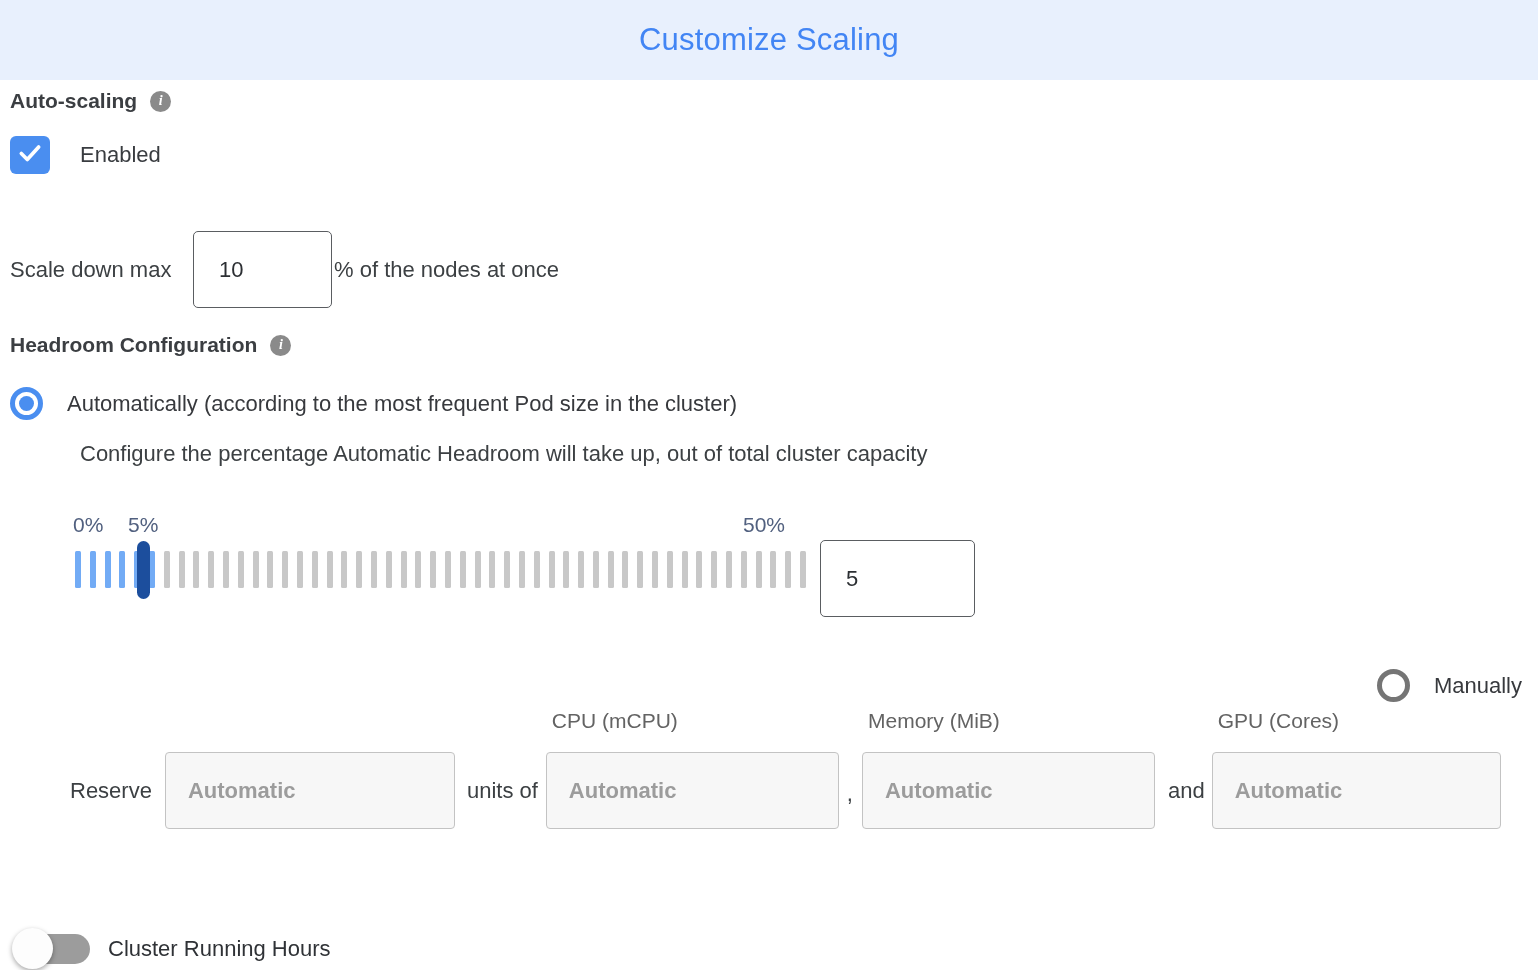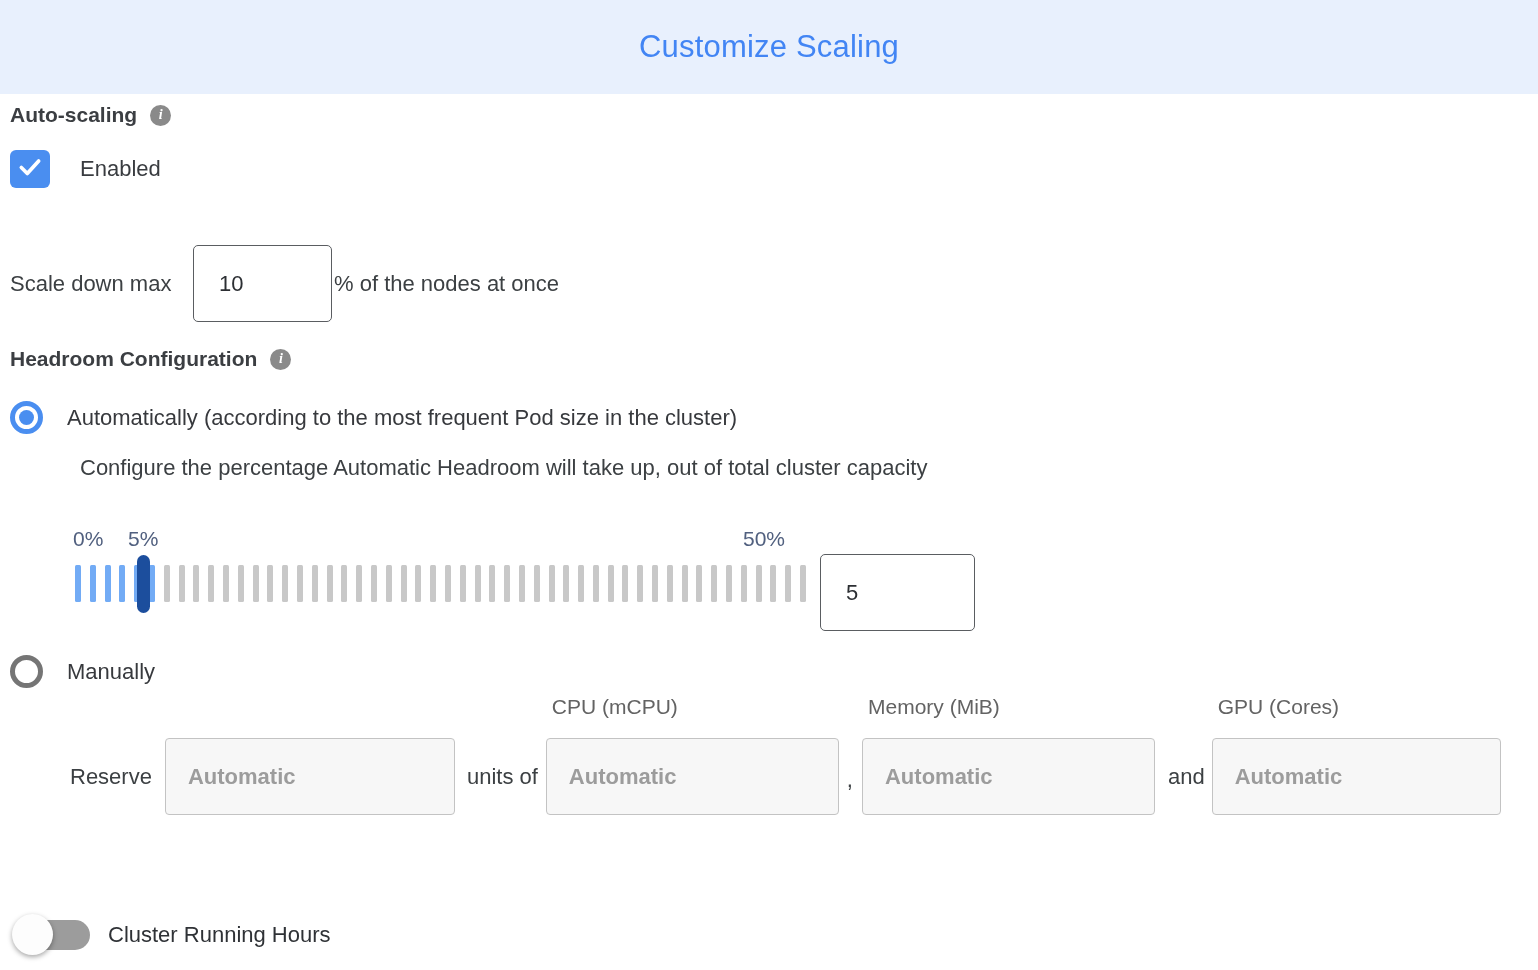--- a/index.html
+++ b/index.html
@@ -1,20 +1,20 @@
 <!DOCTYPE html>
 <html><head>
 <meta charset="utf-8">
 <style>
   * { margin:0; padding:0; box-sizing:border-box; }
   html,body { width:1538px; height:970px; background:#ffffff; overflow:hidden;
     font-family:"Liberation Sans","DejaVu Sans",sans-serif; color:#3c4043; }
 
   
-  .header { height:94px; background:#e8f0fd; display:flex; align-items:center; justify-content:center; }
+  .header { height:80px; background:#e8f0fd; display:flex; align-items:center; justify-content:center; }
   .header-title { font-size:31px; color:#4285f4; font-weight:400; letter-spacing:.2px; }
 
   
   .content { padding:0 16px 0 10px; }
 
   .section-title { display:flex; align-items:center; gap:13px; font-size:21px; font-weight:700; color:#3b3e42; }
   .auto-scaling-title { padding-top:9px; }
 
   .info-icon { width:21px; height:21px; border-radius:50%; background:#8a8a8a; color:#ffffff;
     display:inline-flex; align-items:center; justify-content:center;
@@ -33,21 +33,21 @@
   input.active-input { height:77px; border:1.5px solid #5a5d61; border-radius:5px; background:#ffffff;
     font-size:22px; color:#2c2f33; padding-left:25px; outline:none;
     font-family:"Liberation Sans","DejaVu Sans",sans-serif; }
   .scale-input { width:139px; }
   .scale-suffix { font-size:22px; margin-left:2px; }
 
   
   .headroom-title { margin-top:25px; }
   .radio-row { display:flex; align-items:center; }
   .radio-row.automatic { margin-top:30px; }
-  .radio-row.manual { margin-top:24px; }
+  .radio-row.manual { margin-top:52px;justify-content:flex-end; }
   .radio { width:33px; height:33px; border-radius:50%; flex:none; cursor:pointer;
     display:flex; align-items:center; justify-content:center; background:#ffffff; }
   .radio.selected { border:5px solid #4a8ef0; }
   .radio.selected .dot { width:15px; height:15px; border-radius:50%; background:#4a8ef0; }
   .radio.unselected { border:5px solid #757575; }
   .radio-label { margin-left:24px; font-size:22px; color:#37393d; }
   .radio-desc { margin-left:70px; margin-top:21px; font-size:22px; color:#3c4043; }
 
   
   .slider-block { margin-left:65px; margin-top:46px; display:flex; align-items:flex-start; }

